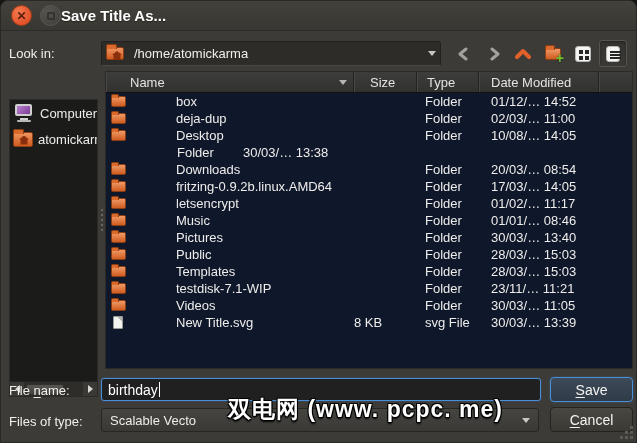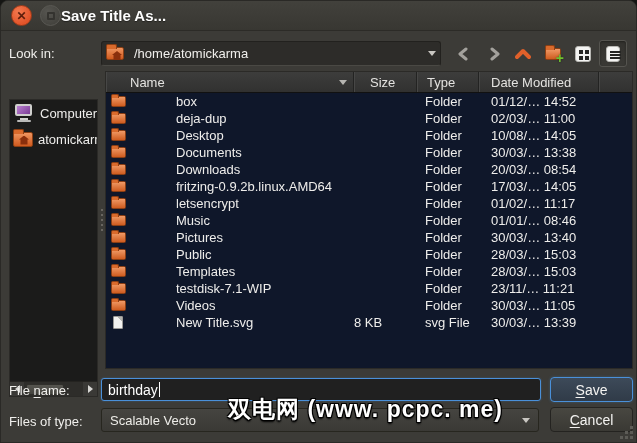--- a/index.html
+++ b/index.html
@@ -254,24 +254,20 @@
       <div class="cell c-name">
         <span class="ficon folder"></span>
         <span class="txt">Desktop</span>
       </div>
       <div class="cell c-size"></div>
       <div class="cell c-type">Folder</div>
       <div class="cell c-date">10/08/… 14:05</div>
     </div>
 
     <div class="trow">
-      <div class="cell c-name">
-        <span class="ficon folder"></span>
-        <span class="txt">Documents</span>
-      </div>
       <div class="cell c-size"></div>
       <div class="cell c-type">Folder</div>
       <div class="cell c-date">30/03/… 13:38</div>
     </div>
 
     <div class="trow">
       <div class="cell c-name">
         <span class="ficon folder"></span>
         <span class="txt">Downloads</span>
       </div>

